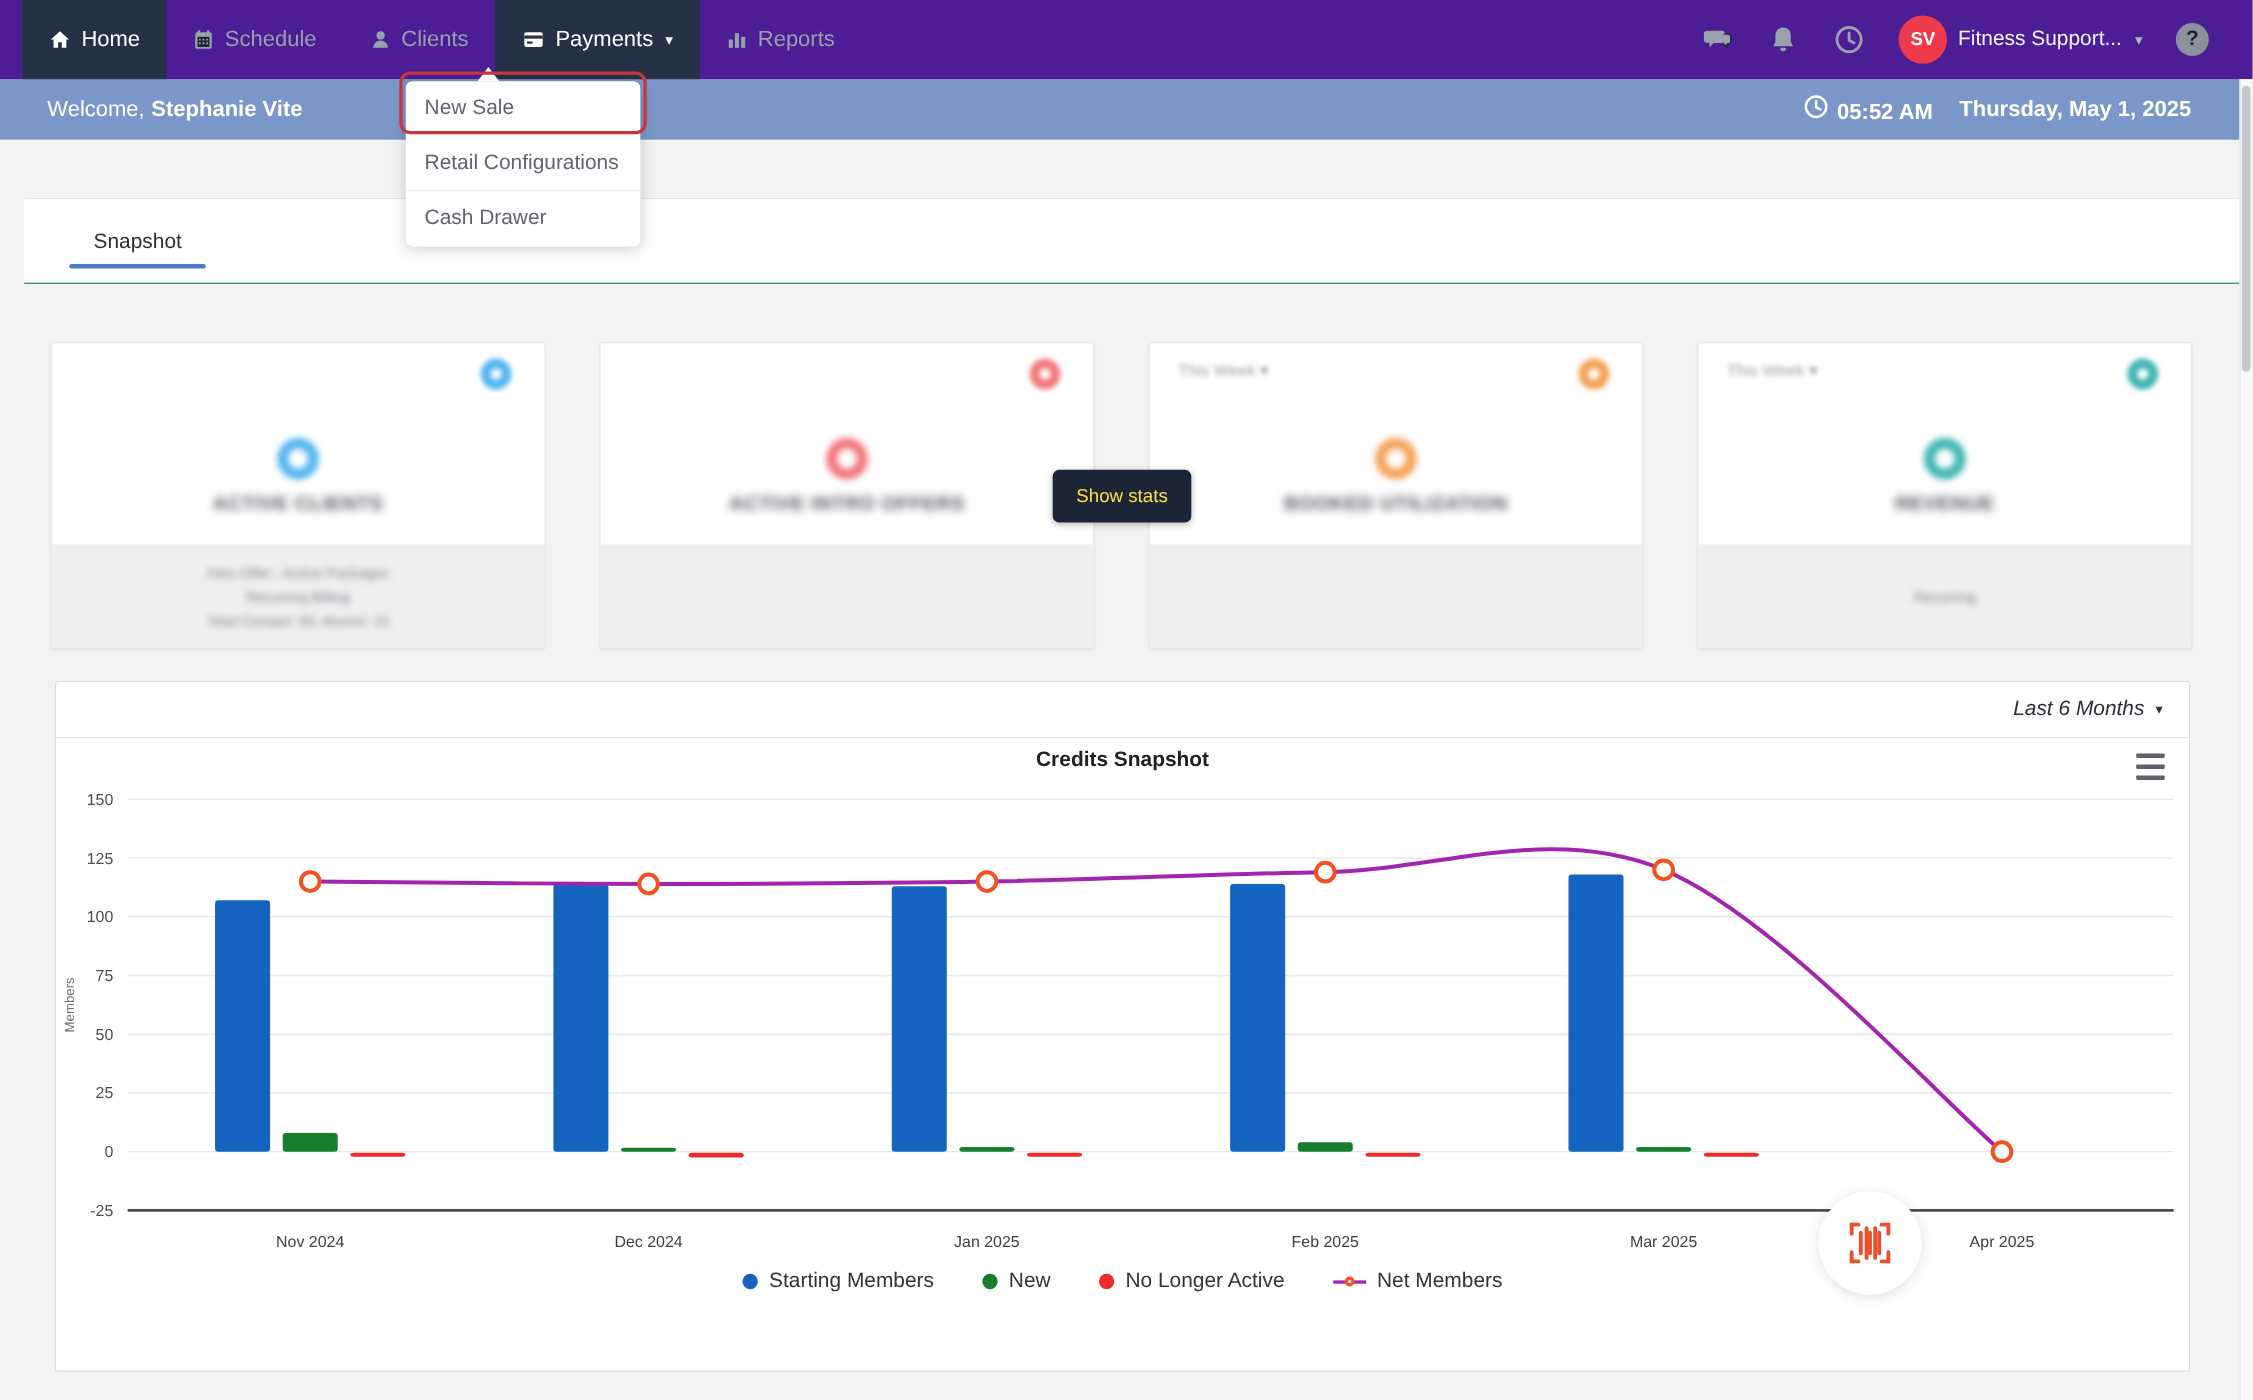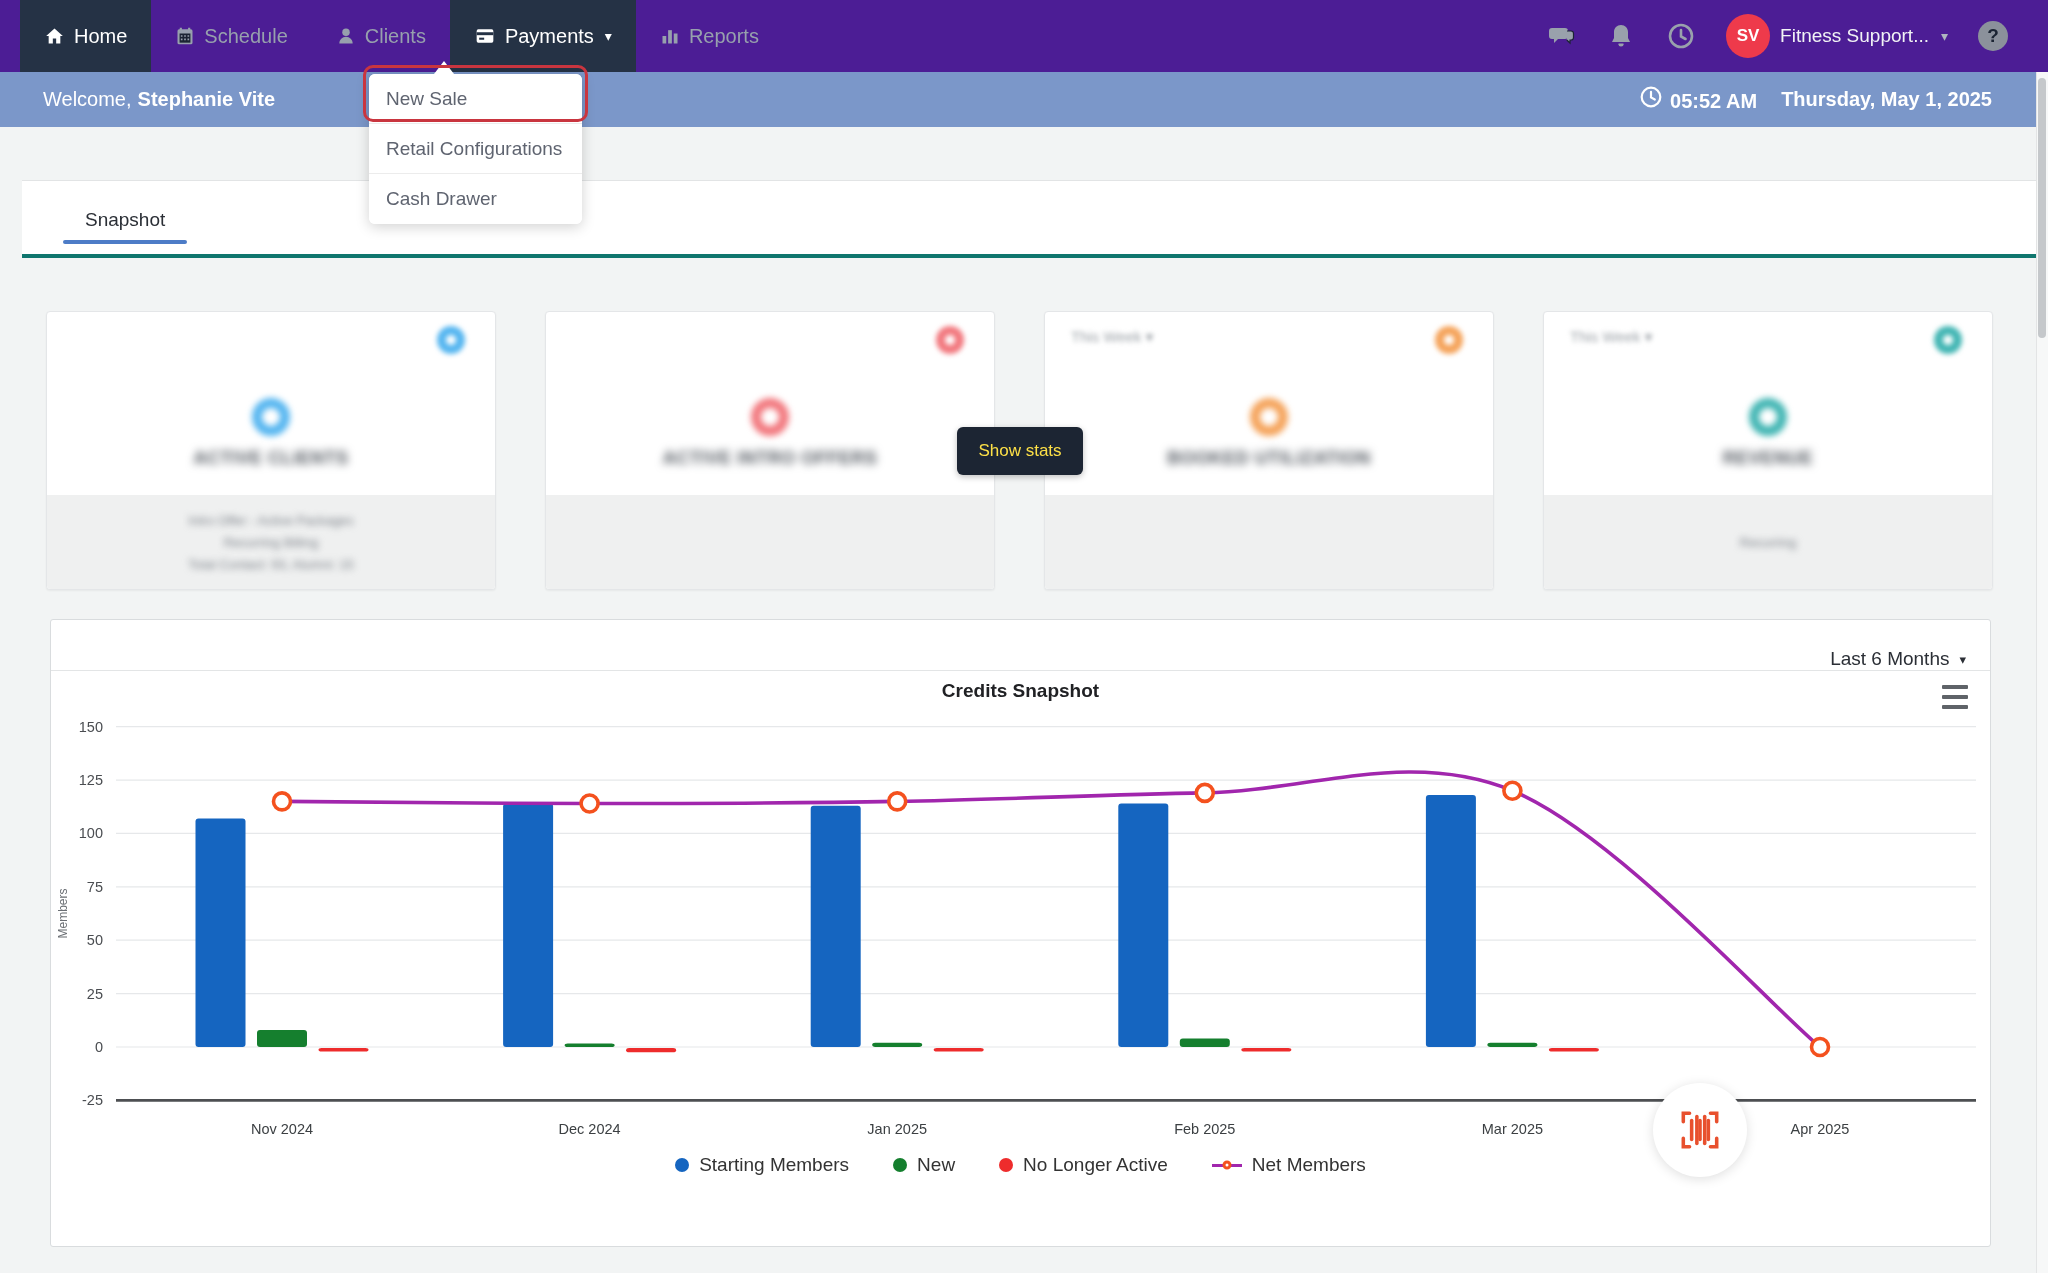--- a/index.html
+++ b/index.html
@@ -28,39 +28,39 @@
 
   
   .dropdown{position:absolute;left:369px;top:74px;width:213px;background:#fff;border-radius:6px;box-shadow:0 3px 14px rgba(0,0,0,.18);z-index:60;}
   .dropdown-caret{position:absolute;left:434px;top:61px;width:0;height:0;border-left:10px solid transparent;border-right:10px solid transparent;border-bottom:13px solid #fff;z-index:61;}
   .dd-item{height:50px;display:flex;align-items:center;padding:0 17px;font-size:19px;color:#5f6470;border-bottom:1px solid #ececec;cursor:pointer;background:#fff;}
   .dd-item:first-child{border-top-left-radius:6px;border-top-right-radius:6px;}
   .dd-item:last-child{border-bottom:none;border-bottom-left-radius:6px;border-bottom-right-radius:6px;}
   .red-highlight{position:absolute;left:363px;top:65px;width:225px;height:57px;border:3px solid #c9353f;border-radius:10px;z-index:62;pointer-events:none;}
 
   
-  .tab-strip{position:absolute;left:22px;top:180px;width:2014px;height:78px;background:#fff;border-top:1px solid #e2e4e5;border-bottom:4px solid #0f766e;z-index:5;text-align:right;}
+  .tab-strip{position:absolute;left:22px;top:180px;width:2014px;height:78px;background:#fff;border-top:1px solid #e2e4e5;border-bottom:1px solid #0f766e;z-index:5;text-align:right;}
   .tab{position:absolute;left:41px;top:0;height:77px;display:flex;align-items:center;padding:0 22px;font-size:19px;color:#2b2f36;cursor:pointer;}
   .tab .underline{position:absolute;left:0;right:0;bottom:14px;height:4px;background:#4d7cc7;border-radius:2px;}
 
   
   .card{position:absolute;top:311px;width:450px;height:279px;background:#fff;border:1px solid #e4e6e8;border-radius:4px;box-shadow:0 1px 2px rgba(0,0,0,.05);}
   .card .period{position:absolute;left:26px;top:16px;font-size:15px;color:#9aa0a6;filter:blur(2.5px);cursor:pointer;}
   .card .gear{position:absolute;right:30px;top:14px;width:28px;height:28px;border-radius:50%;filter:blur(2.5px);cursor:pointer;}
   .card .gear::after{content:"";position:absolute;left:9px;top:9px;width:10px;height:10px;border-radius:50%;background:#fff;}
   .card .ring{position:absolute;left:50%;top:86px;transform:translateX(-50%);width:38px;height:38px;border-radius:50%;border:10px solid #999;filter:blur(3px);}
   .card .card-title{position:absolute;left:0;right:0;top:136px;text-align:center;font-size:18px;font-weight:bold;color:#4e545c;filter:blur(4px);letter-spacing:.5px;}
   .card .card-footer{position:absolute;left:0;right:0;bottom:0;height:94px;background:#eff0f0;border-radius:0 0 4px 4px;display:flex;flex-direction:column;align-items:center;justify-content:center;gap:7px;}
   .card .card-footer span{font-size:13px;color:#7b8088;filter:blur(3.5px);}
 
   .show-stats{position:absolute;left:957px;top:427px;width:126px;height:48px;background:#1c2533;color:#fde047;font-size:17px;border:none;border-radius:6px;box-shadow:0 2px 6px rgba(0,0,0,.25);display:flex;align-items:center;justify-content:center;cursor:pointer;z-index:20;}
 
   
   .chart-panel{position:absolute;left:50px;top:619px;width:1941px;height:628px;background:#fff;border:1px solid #d9dcde;border-radius:3px;z-index:6;}
-  .cp-header{position:absolute;left:0;top:0;right:0;height:51px;border-bottom:1px solid #e3e5e6;display:flex;align-items:flex-end;justify-content:flex-end;padding-right:24px;}
+  .cp-header{position:absolute;left:0;top:0;right:0;height:51px;border-bottom:1px solid #e3e5e6;display:flex;align-items:center;justify-content:flex-end;padding-right:24px;font-style:italic;}
   .range-selector{font-size:19px;color:#2b2f36;display:flex;align-items:center;gap:8px;cursor:pointer;}
   .range-selector .nav-caret{color:#2b2f36;font-size:13px;}
   .cp-title{position:absolute;left:0;right:0;top:60px;text-align:center;font-size:19px;font-weight:bold;color:#202124;}
   .hamburger{position:absolute;right:22px;top:65px;width:26px;height:24px;display:flex;flex-direction:column;justify-content:space-between;cursor:pointer;}
   .hamburger div{height:4px;background:#5f6368;border-radius:1px;}
   .chart-svg{position:absolute;left:0;top:0;width:1941px;height:628px;}
   .legend{position:absolute;left:0;right:0;top:534px;display:flex;justify-content:center;gap:44px;align-items:center;}
   .legend-item{display:flex;align-items:center;gap:10px;font-size:19px;color:#333;cursor:pointer;}
   .legend-dot{width:14px;height:14px;border-radius:50%;}
   .legend-line-swatch{position:relative;width:30px;height:16px;}

